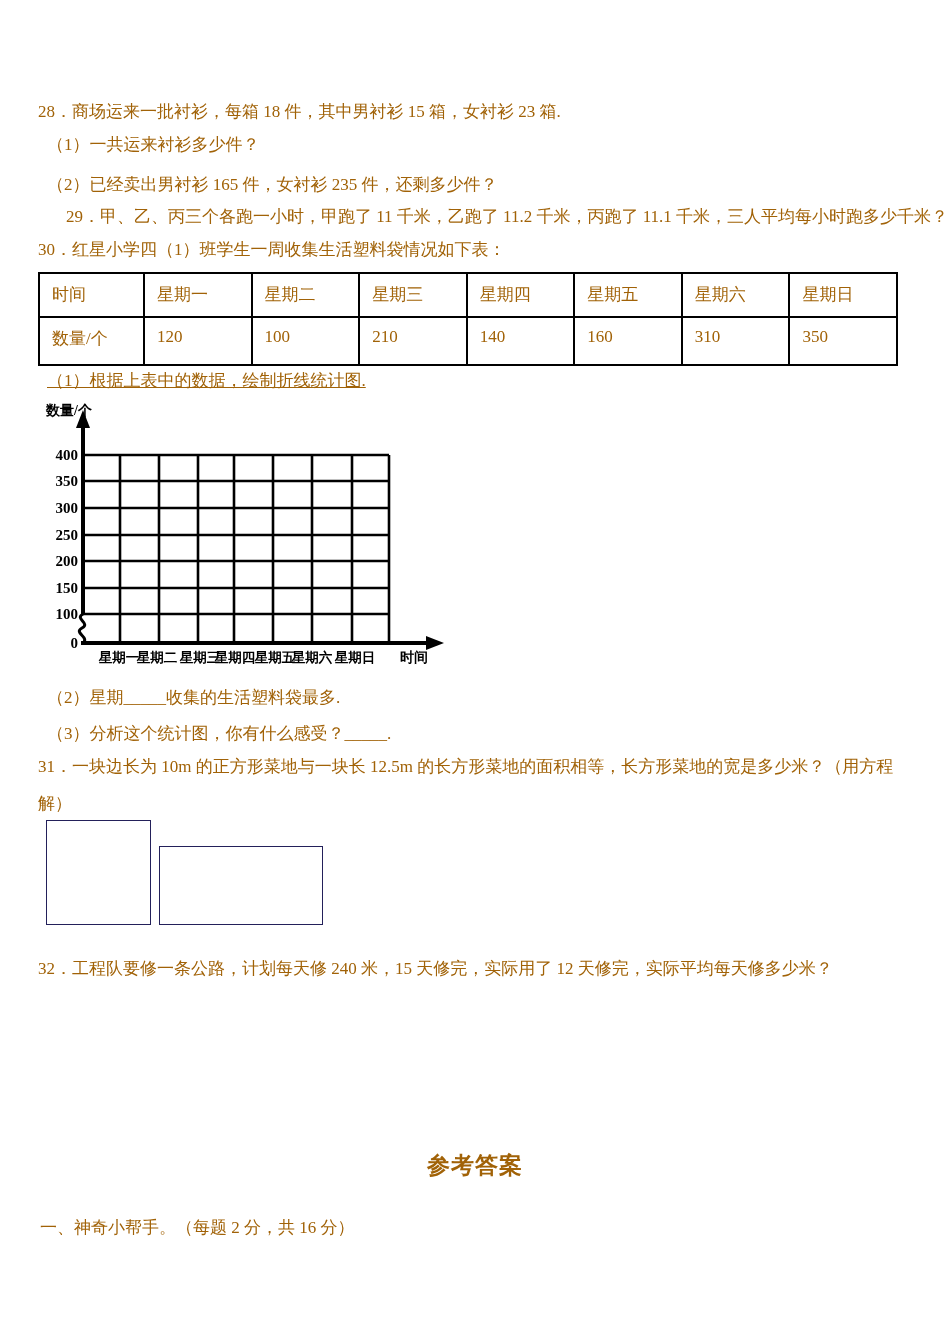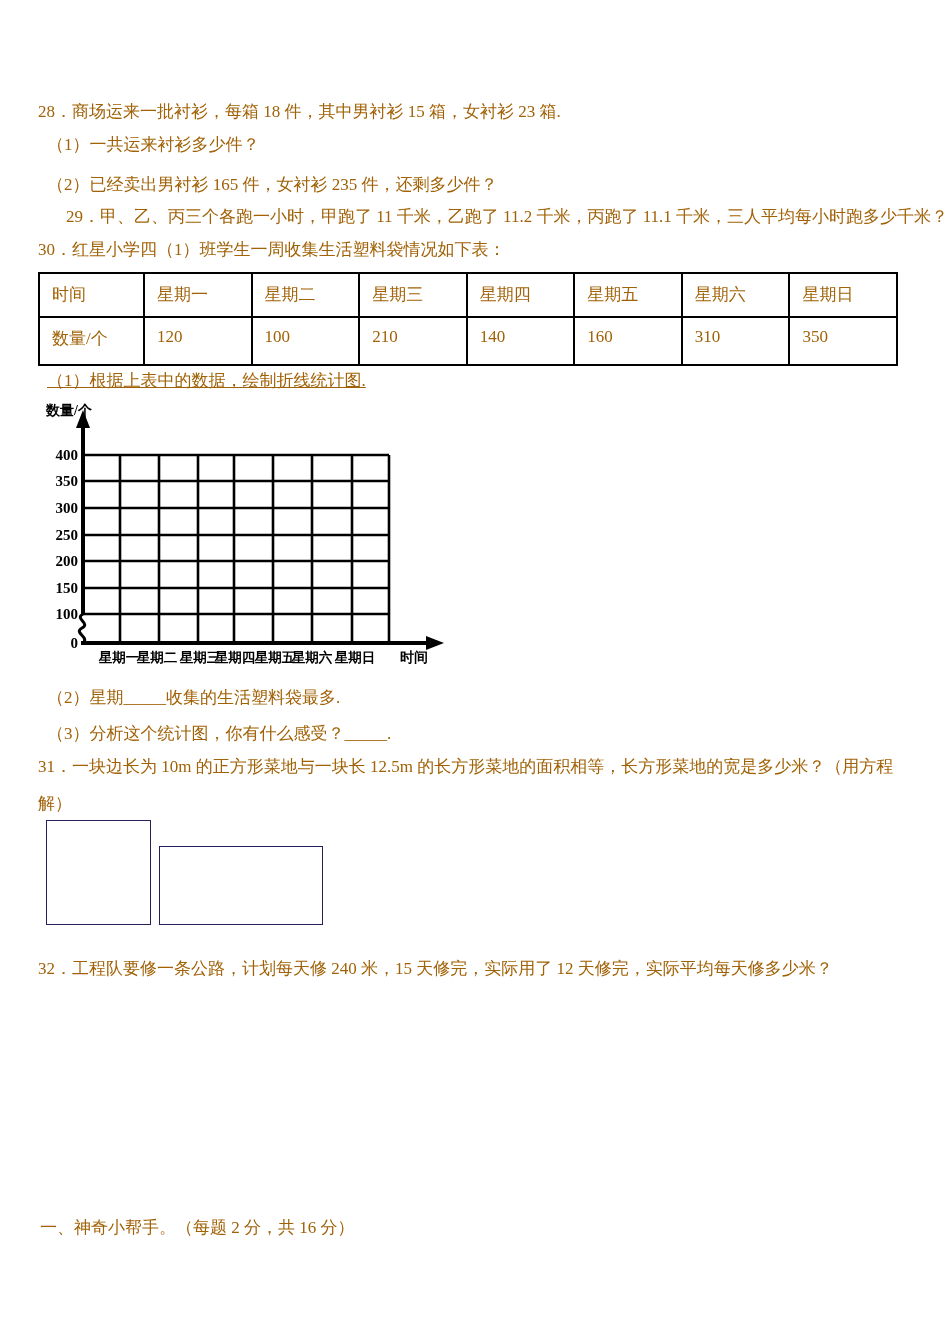--- a/index.html
+++ b/index.html
@@ -170,15 +170,16 @@
   <div class="line" style="left:47px; top:723px;">（3）分析这个统计图，你有什么感受？_____.</div>
 
   <div class="line" style="left:38px; top:756px;">31．一块边长为 10m 的正方形菜地与一块长 12.5m 的长方形菜地的面积相等，长方形菜地的宽是多少米？（用方程</div>
   <div class="line" style="left:38px; top:793px;">解）</div>
 
   <div class="shape-square"></div>
   <div class="shape-rect"></div>
 
   <div class="line" style="left:38px; top:958px;font-family:Liberation Serif, serif;">32．工程队要修一条公路，计划每天修 240 米，15 天修完，实际用了 12 天修完，实际平均每天修多少米？</div>
 
+  <div class="answers-title">参考答案</div>
   <div class="line" style="left:40px; top:1217px;">一、神奇小帮手。（每题 2 分，共 16 分）</div>
 
 </div>
 
 </body></html>

